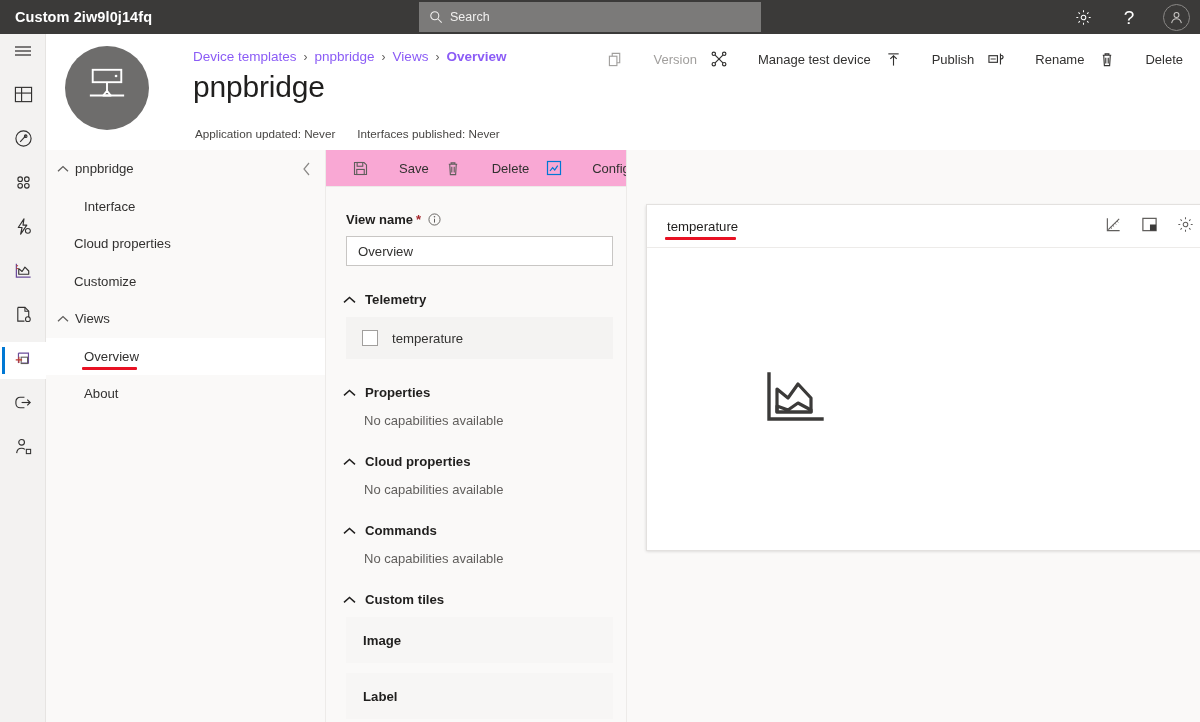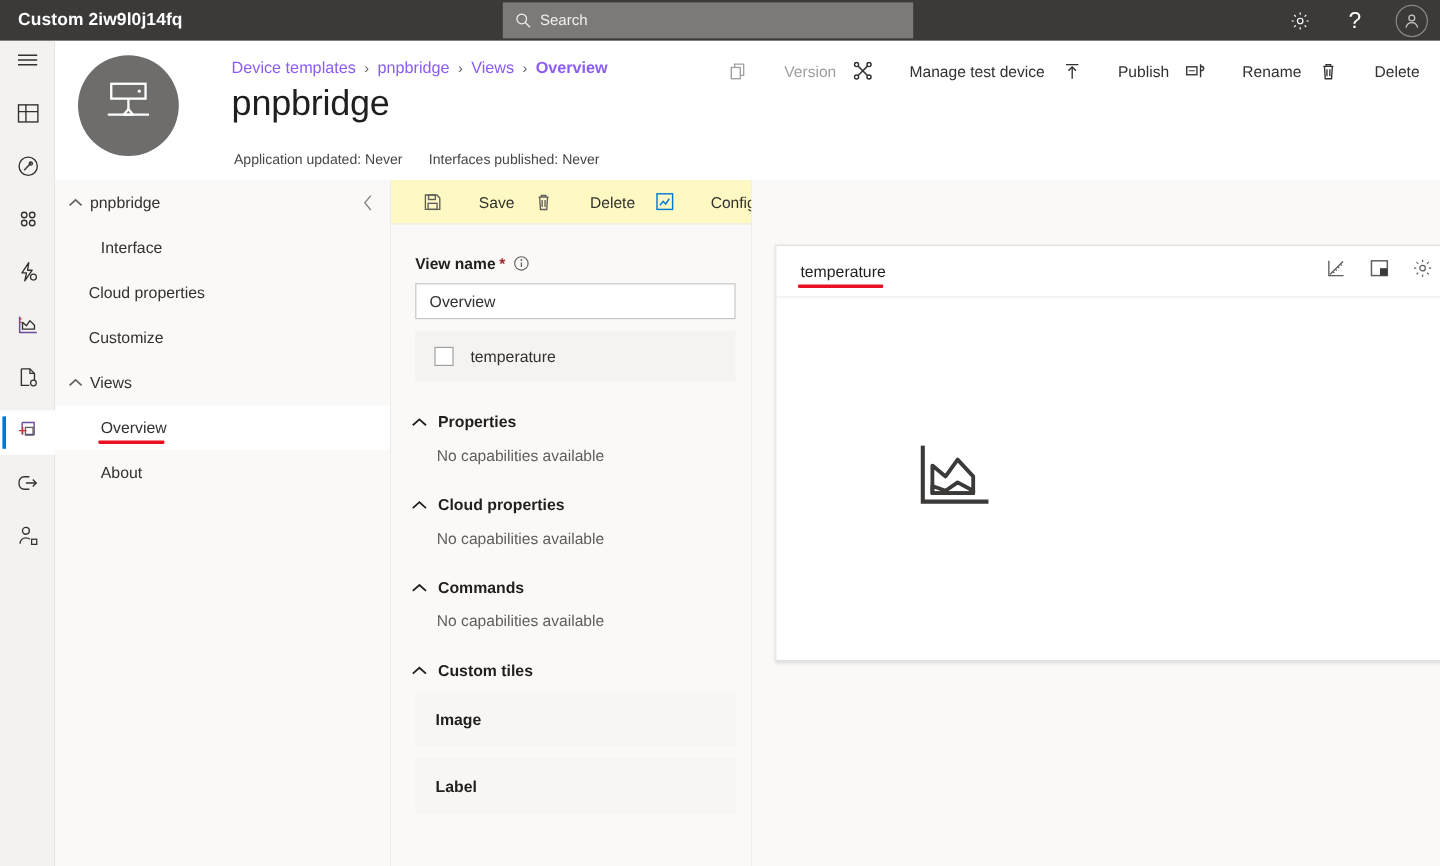--- a/index.html
+++ b/index.html
@@ -118,21 +118,21 @@
     background: #e81123; border-radius: 1px;
   }
 
   
   .formpanel {
     position: absolute; left: 326px; top: 150px; width: 301px; height: 572px;
     background: #faf9f8; border-right: 1px solid #edebe9; overflow: hidden;
   }
   .form-toolbar {
     height: 37px; display: flex; align-items: center; padding-left: 18px;
-    background: #fef9c3; border-bottom: 1px solid #edebe9;
+    background: #f9a8d4; border-bottom: 1px solid #edebe9;
   }
   .form-toolbar .cmd { font-size: 13px; padding: 0 8px; }
   .field-label {
     display: flex; align-items: center; margin: 25px 0 0 20px;
     font-size: 13px; font-weight: bold; color: #201f1e;
   }
   .req { color: #a4262c; margin-left: 3px; font-weight: bold; }
   .info-ic { margin-left: 7px; display: flex; }
   .text-input {
     margin: 9px 0 0 20px; width: 267px; height: 30px;
@@ -516,20 +516,28 @@
       <svg width="13" height="13" viewBox="0 0 14 14">
           <circle cx="7" cy="7" r="6" fill="none" stroke="#605e5c" stroke-width="1"></circle>
           <circle cx="7" cy="4" r=".85" fill="#605e5c"></circle>
           <line x1="7" y1="6.2" x2="7" y2="10.3" stroke="#605e5c" stroke-width="1.1"></line>
         </svg>
     </span>
   </div>
   <input class="text-input" value="Overview" style="">
 
   
+  <div class="sect-head">
+    <span class="sc">
+      <svg width="13" height="8" viewBox="0 0 13 8">
+          <path d="M1 6.4L6.5 1.5 12 6.4" fill="none" stroke="#201f1e" stroke-width="1.5"></path>
+        </svg>
+    </span>
+    <span>Telemetry</span>
+  </div>
   <div class="cap-row">
     <span class="cap-check"></span>
     <span class="cap-name">temperature</span>
   </div>
 
   
   <div class="sect-head">
     <span class="sc">
       <svg width="13" height="8" viewBox="0 0 13 8">
           <path d="M1 6.4L6.5 1.5 12 6.4" fill="none" stroke="#201f1e" stroke-width="1.5"></path>

